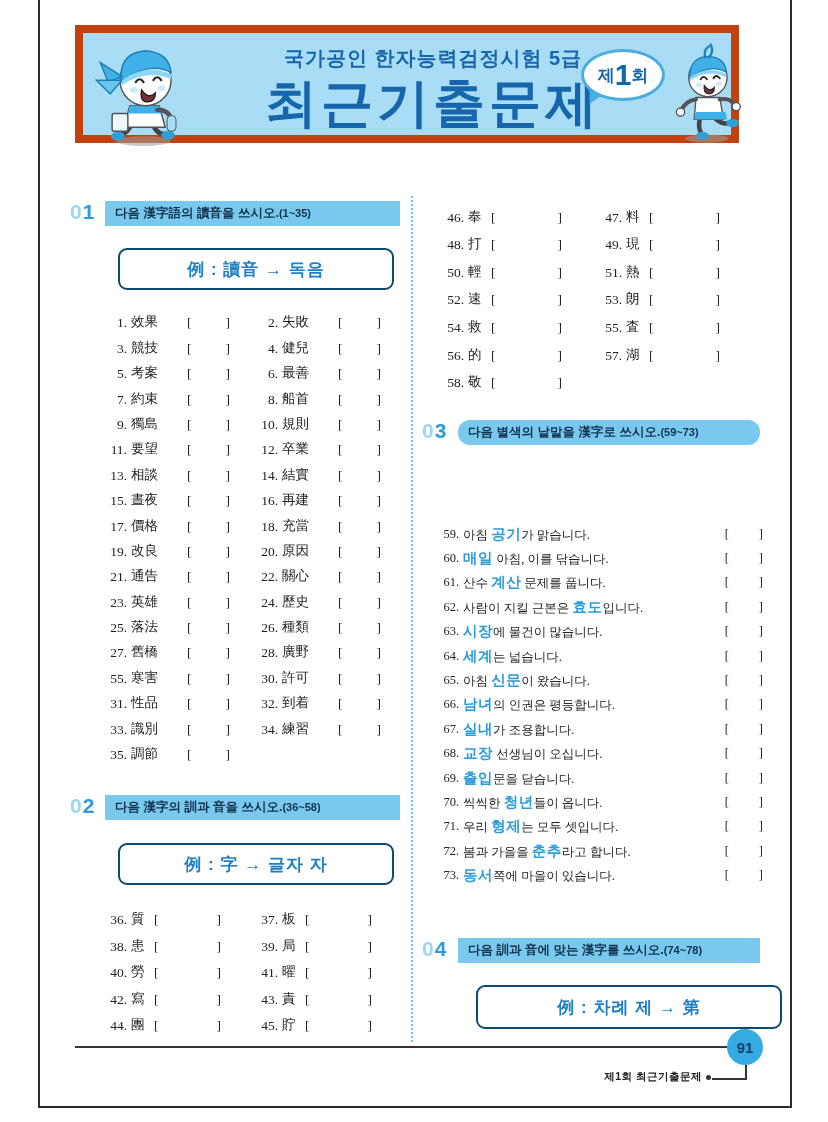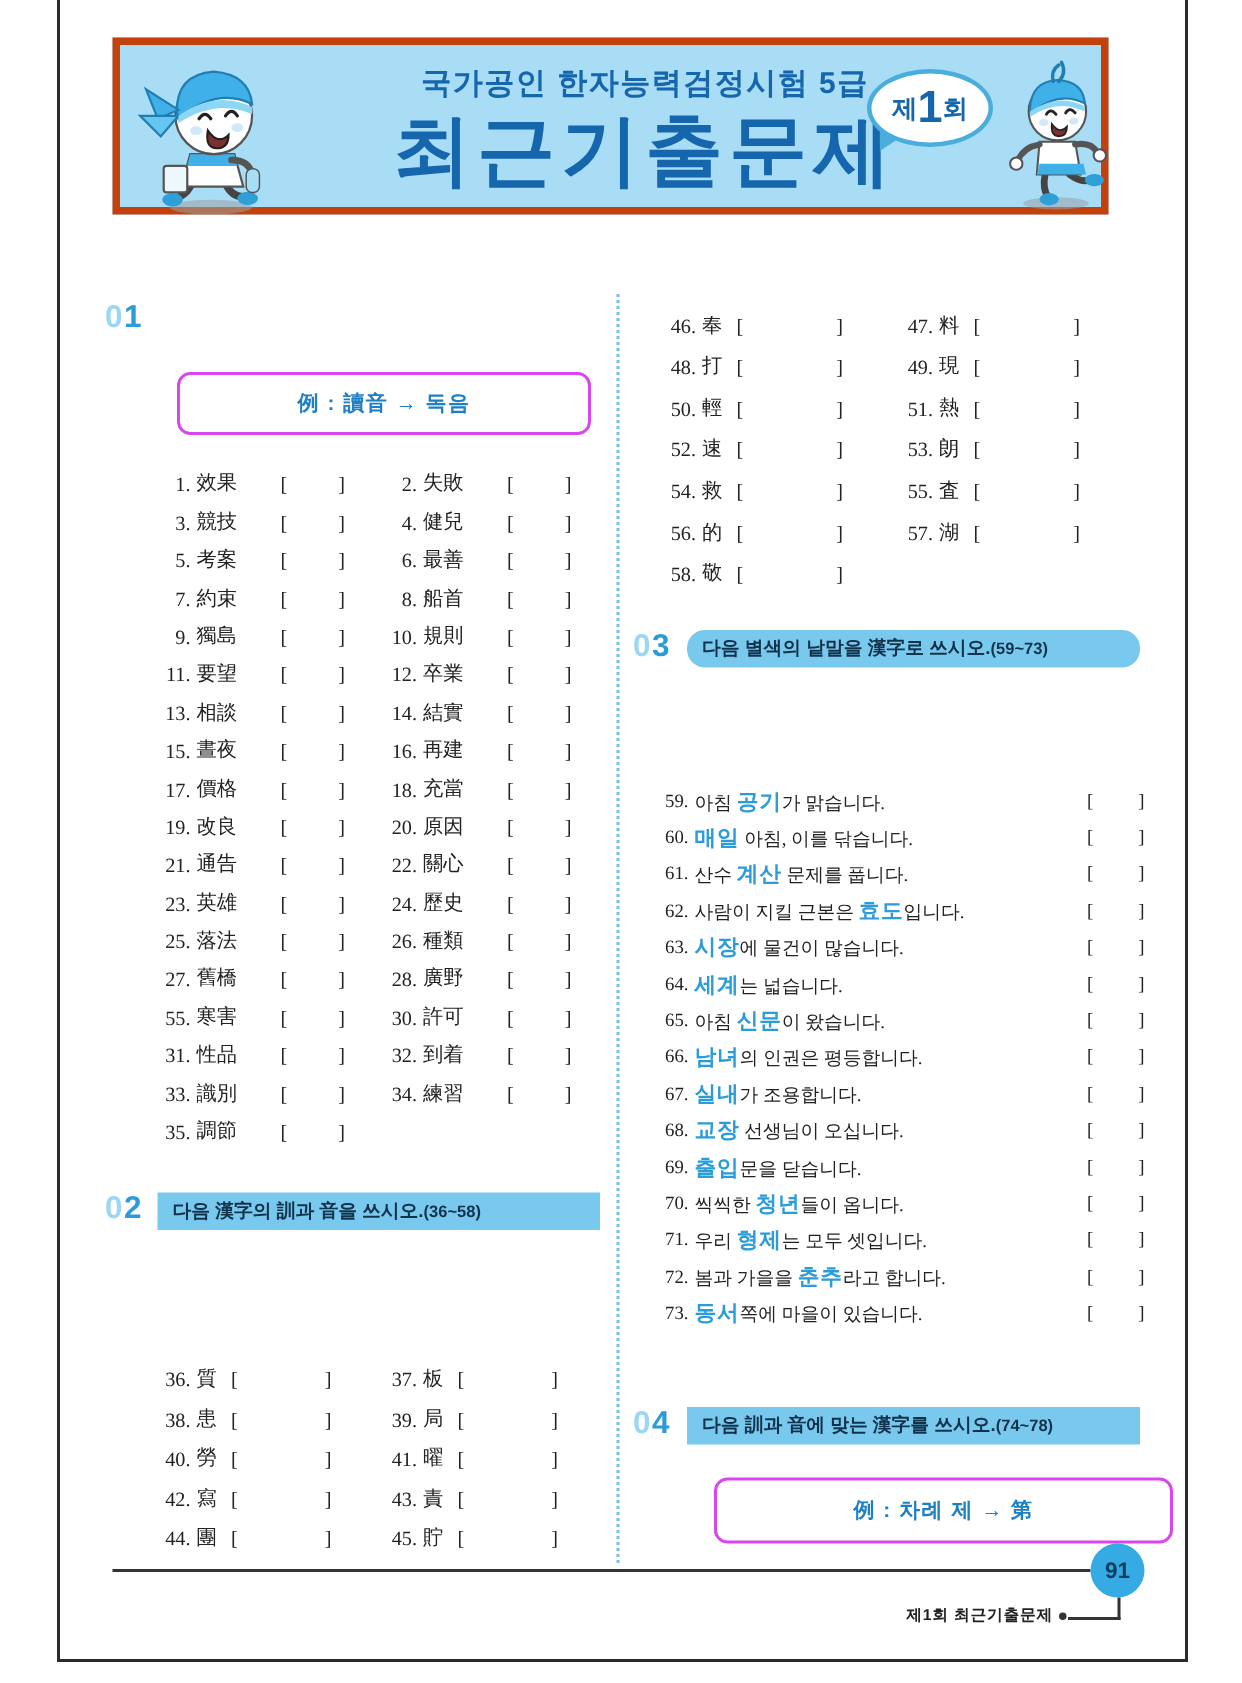--- a/index.html
+++ b/index.html
@@ -2,42 +2,42 @@
 <html><head>
 <meta charset="utf-8">
 <style>
   html,body{margin:0;padding:0;background:#fff;}
   .canvas{position:relative;width:828px;height:1122px;background:#fff;overflow:hidden;
           font-family:"Liberation Sans","DejaVu Sans",sans-serif;}
   .frame{position:absolute;left:38px;top:-4px;width:750px;height:1108px;border:2px solid #2b2b2b;}
 
   
   .banner{position:absolute;left:75px;top:25px;width:664px;height:118px;background:#a9dcf5;
-          border:5px solid #c2410c;box-sizing:border-box;padding-left:26px;}
+          border:8px solid #c2410c;box-sizing:border-box;padding-left:26px;}
   .banner-subtitle{position:absolute;left:150px;top:12px;width:400px;text-align:center;
           font-weight:bold;font-size:20px;color:#1566ac;letter-spacing:1px;}
   .banner-title{position:absolute;left:130px;top:36px;width:440px;text-align:center;
           font-weight:bold;font-size:52px;color:#1566ac;letter-spacing:4px;}
   .badge{position:absolute;left:498px;top:16px;width:84px;height:52px;background:#fff;
          border:3px solid #49aede;border-radius:50%;display:flex;align-items:center;
          justify-content:center;color:#1566ac;font-weight:bold;font-size:17px;box-sizing:border-box;}
   .badge .big{font-size:30px;line-height:1;}
   .badge:after{content:"";position:absolute;left:0px;bottom:-13px;border:7px solid transparent;
          border-top:13px solid #49aede;transform:rotate(28deg);}
   .mascot{position:absolute;}
 
   
   .secnum{position:absolute;font-size:21px;font-weight:bold;letter-spacing:1px;}
   .secnum .n0{color:#9bd7f4;} .secnum .n1{color:#2b9cd9;}
   .secbar{position:absolute;height:25px;background:#79c9ef;color:#11324b;font-weight:bold;
           font-size:12.5px;line-height:25px;padding:0 10px;box-sizing:border-box;white-space:nowrap;}
   .secbar .rg{font-size:11px;}
-  .example{position:absolute;border:2px solid #d946ef;border-radius:9px;background:#fff;
+  .example{position:absolute;border:2px solid #0c4a6e;border-radius:9px;background:#fff;
            display:flex;align-items:center;justify-content:center;color:#1d7fc4;
-           font-weight:bold;font-size:14px;letter-spacing:1px;}
+           font-weight:bold;font-size:17px;letter-spacing:1px;}
 
   
   .grid{position:absolute;display:grid;font-family:"Liberation Serif","DejaVu Serif",serif;
         font-size:13.5px;color:#222;}
   .hitem{display:flex;align-items:flex-end;}
   .qn{flex:0 0 27px;text-align:right;margin-right:4px;}
   .hj{white-space:nowrap;}
   .bk{display:inline-flex;align-items:center;}
   .blank{display:inline-block;}
   #s1-items{left:100px;top:306px;width:302px;grid-template-columns:151px 151px;grid-auto-rows:25.4px;}
@@ -130,20 +130,23 @@
       <ellipse cx="59" cy="47" rx="3.5" ry="2.5" fill="#cfe9f8"></ellipse>
       <path d="M43 49 q6 8 11 2 q0 7 -6 7 q-6 0 -5 -9 Z" fill="#7e3030" stroke="#222" stroke-width="1.3"></path>
     </svg>
   </div>
 
   <div class="divider"></div>
 
   <div class="secnum" style="left:70px;top:200px;">
     <span class="n0">0</span><span class="n1">1</span>
   </div>
+  <div class="secbar" style="left:105px;top:201px;width:295px;">
+    <span>다음 漢字語의 讀音을 쓰시오.</span><span class="rg">(1~35)</span>
+  </div>
   <div class="example" style="left:118px;top:248px;width:272px;height:38px;">
     <span>例 : 讀音 → 독음</span>
   </div>
   <div class="grid" id="s1-items">
       <div class="hitem">
         <span class="qn">1.</span>
         <span class="hj">效果</span>
         <span class="bk">
           <span>[</span>
           <i class="blank"></i>
@@ -456,20 +459,23 @@
           <span>]</span>
         </span>
       </div>
     </div>
 
   <div class="secnum" style="left:70px;top:794px;">
     <span class="n0">0</span><span class="n1">2</span>
   </div>
   <div class="secbar" style="left:105px;top:795px;width:295px;">
     <span>다음 漢字의 訓과 音을 쓰시오.</span><span class="rg">(36~58)</span>
+  </div>
+  <div class="example" style="left:118px;top:843px;width:272px;height:38px;">
+    <span>例 : 字 → 글자 자</span>
   </div>
   <div class="grid" id="s2-items-left">
       <div class="hitem">
         <span class="qn">36.</span>
         <span class="hj">質</span>
         <span class="bk">
           <span>[</span>
           <i class="blank"></i>
           <span>]</span>
         </span>

